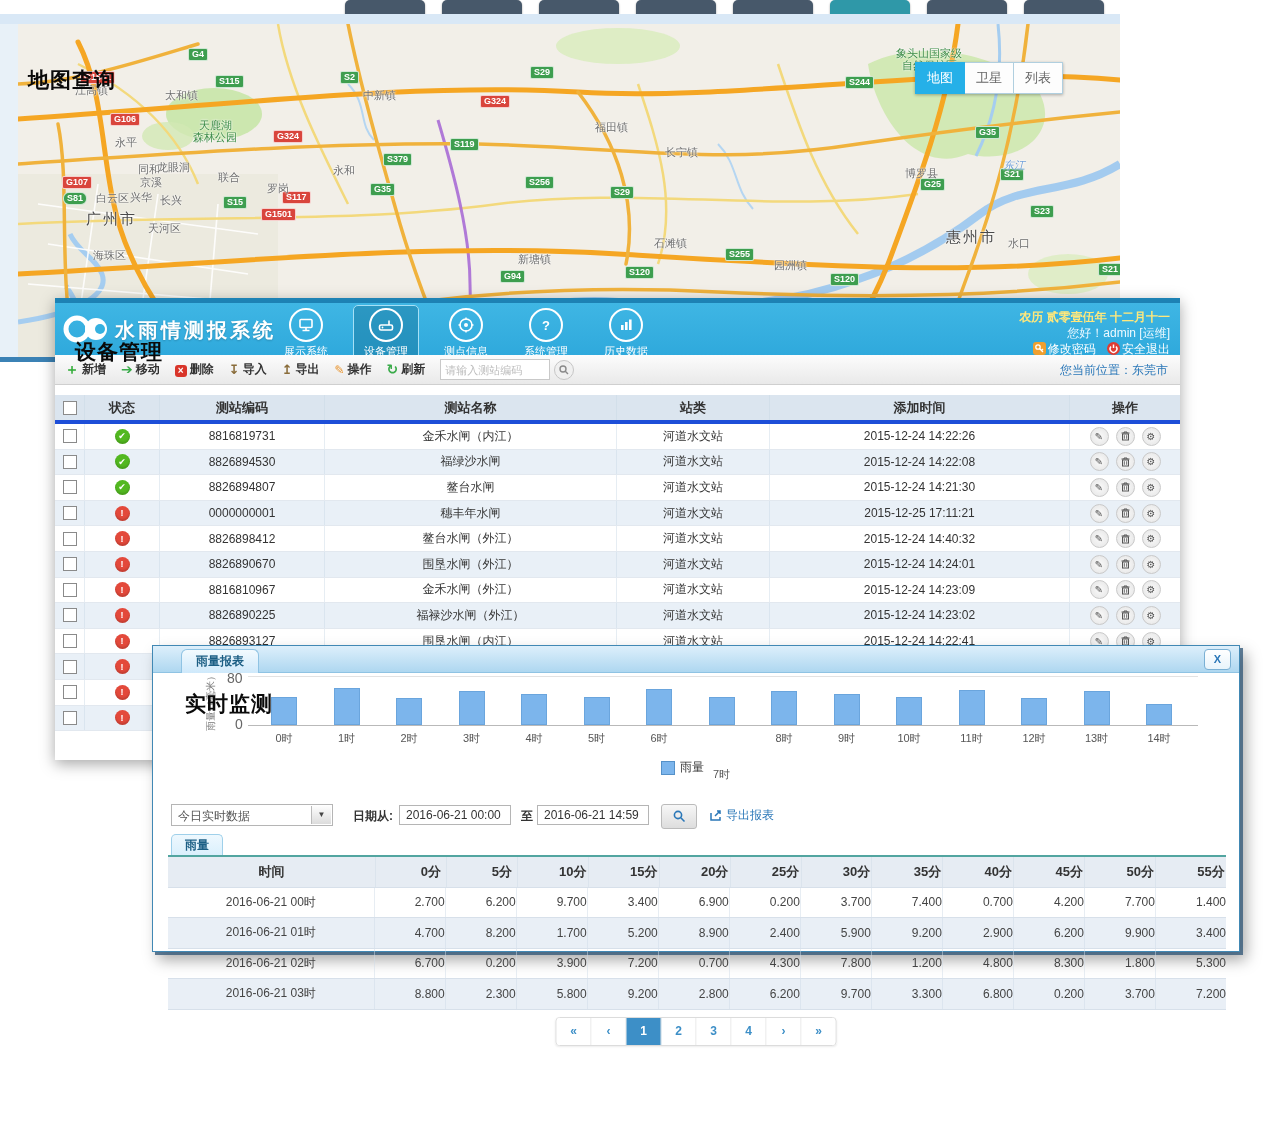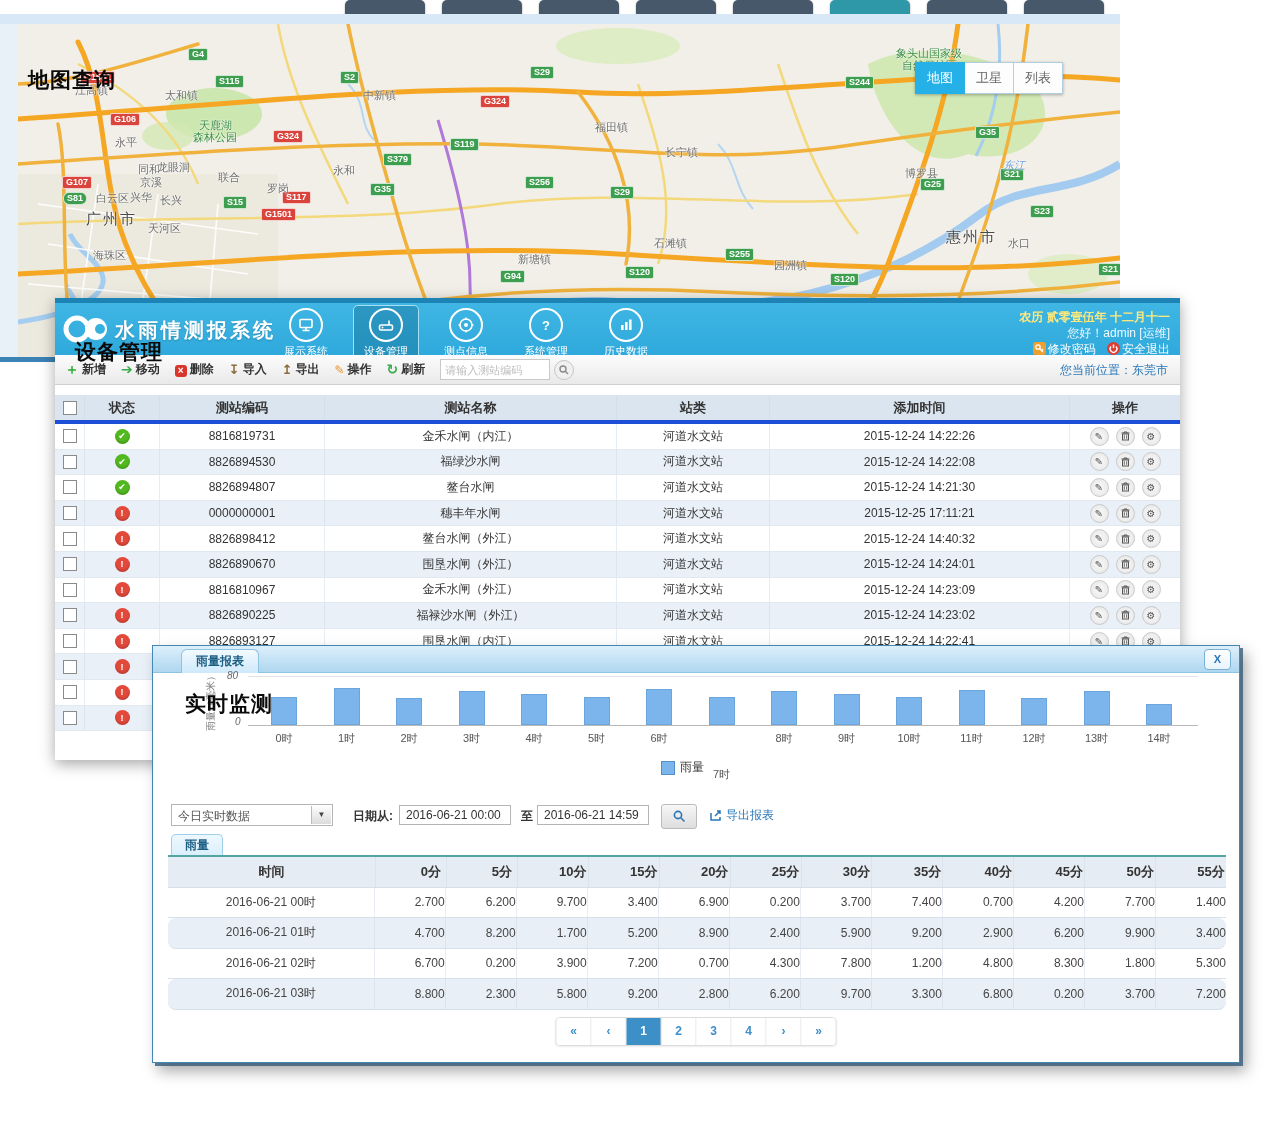--- a/index.html
+++ b/index.html
@@ -67,46 +67,46 @@
   .dcell{display:flex;align-items:center;justify-content:center;height:100%;box-sizing:border-box;border-right:1px solid rgba(200,214,228,.45);}
   .c0{width:30px;} .c1{width:75px;} .c2{width:165px;} .c3{width:292px;} .c4{width:153px;} .c5{width:300px;} .c6{width:110px;border-right:none;}
   .chk{width:12px;height:12px;border:1px solid #8a8a8a;background:#fff;display:inline-block;}
   .st-ic{width:15px;height:15px;border-radius:50%;color:#fff;font-size:9px;font-weight:700;display:flex;align-items:center;justify-content:center;}
   .st-ok{background:#52b820;box-shadow:inset 0 -2px 2px rgba(0,0,0,.15);}
   .st-bad{background:#e3493b;box-shadow:inset 0 -2px 2px rgba(0,0,0,.15);}
   .op-group{display:flex;gap:7px;}
   .op-btn{width:17px;height:17px;border-radius:50%;background:radial-gradient(#fafafa,#e4e4e4);border:1px solid #c9c9c9;display:flex;align-items:center;justify-content:center;font-size:10px;color:#555;cursor:pointer;}
 
   
-  #rain-dialog{position:absolute;left:152px;top:645px;width:1088px;height:418px;background:#fff;z-index:20;
+  #rain-dialog{position:absolute;left:152px;top:645px;width:1088px;height:307px;background:#fff;z-index:20;
                border:1px solid #4188b4;box-shadow:3px 3px 0 rgba(45,84,117,.75),6px 8px 14px rgba(0,0,0,.35);box-sizing:border-box;}
   #dlg-titlebar{position:absolute;left:0;top:0;width:100%;height:26px;background:linear-gradient(#ddeffb,#aed7f0);border-bottom:1px solid #8fc3e3;}
   #dlg-tab{position:absolute;left:28px;top:3px;height:23px;padding:0 14px;background:linear-gradient(#f2fafe,#cfe9fb);border:1px solid #8fc3e3;border-bottom:none;border-radius:6px 6px 0 0;font-size:12px;font-weight:700;color:#1b5e84;line-height:23px;}
   #dlg-close{position:absolute;right:8px;top:3px;width:25px;height:19px;background:linear-gradient(#fff,#e8f4fb);border:1px solid #7ab0d4;border-radius:4px;color:#2a77b8;font-size:11px;font-weight:700;text-align:center;line-height:19px;cursor:pointer;}
   
   #chart-ylabel{position:absolute;left:30px;top:34px;width:60px;font-size:10px;color:#777;transform:rotate(-90deg);transform-origin:center;white-space:nowrap;text-align:center;top:48px;left:28px;}
-  .ytick{position:absolute;font-size:10px;color:#666;right:auto;font-style:italic;}
+  .ytick{position:absolute;font-size:14px;color:#666;right:auto;}
   #chart-plot{position:absolute;left:95px;top:30px;width:950px;height:48px;border-top:1px solid #e2e2e2;border-bottom:1px solid #b9b9b9;}
   .bar{position:absolute;bottom:0;width:26px;background:#7cb5ec;border:1px solid #6aa5dd;box-sizing:border-box;}
   .xtick{position:absolute;top:85px;font-size:11px;color:#555;transform:translateX(-50%);white-space:nowrap;}
   #chart-legend{position:absolute;left:508px;top:113px;display:flex;align-items:center;gap:5px;font-size:12px;color:#333;}
   #legend-swatch{width:12px;height:12px;background:#7cb5ec;border:1px solid #5591c8;}
   
   #flt-select{position:absolute;left:18px;top:158px;width:162px;height:22px;border:1px solid #b5b5b5;background:#fff;font-size:12px;color:#555;line-height:22px;padding-left:6px;box-sizing:border-box;cursor:pointer;}
   #flt-select-arrow{position:absolute;right:1px;top:1px;width:19px;height:18px;background:linear-gradient(#fdfdfd,#dcdcdc);border-left:1px solid #bbb;text-align:center;font-size:8px;color:#444;line-height:18px;}
   .flt-label{position:absolute;top:162px;font-size:12px;font-weight:700;color:#333;}
   .flt-input{position:absolute;top:159px;width:112px;height:20px;border:1px solid #b5b5b5;font-size:12px;color:#333;padding:0 6px;box-sizing:border-box;}
   #flt-search{position:absolute;left:508px;top:158px;width:34px;height:23px;border:1px solid #bbb;border-radius:3px;background:linear-gradient(#f7f7f7,#ddd);display:flex;align-items:center;justify-content:center;cursor:pointer;}
   #flt-export{position:absolute;left:556px;top:161px;display:flex;align-items:center;gap:4px;font-size:12px;color:#2a77b8;cursor:pointer;}
   #data-tab{position:absolute;left:18px;top:188px;height:21px;padding:0 13px;background:linear-gradient(#eef8fe,#d9effc);border:1px solid #9fd0ea;border-bottom:none;border-radius:5px 5px 0 0;font-size:12px;font-weight:700;color:#1b5e84;line-height:21px;}
   
   #rain-table{position:absolute;left:15px;top:209px;width:1058px;border-top:2px solid #52a5a0;font-size:12px;color:#444;}
   .rrow{display:flex;height:29.5px;align-items:center;border-bottom:1px solid #d7e0ea;gap:40px;}
   .rrow.head{background:#e6ecf3;font-weight:700;font-size:13px;color:#333;}
-  .rrow.alt{background:#e9eff6;border-radius:8px;}
+  .rrow.alt{background:#e9eff6;}
   .rcell{display:flex;align-items:center;justify-content:center;height:100%;box-sizing:border-box;border-right:1px solid rgba(208,220,232,.5);}
   .rcell.time{width:208px;}
   .rcell.min{flex:1;}
   .rcell:last-child{border-right:none;}
   
   #pager{position:absolute;left:50%;top:371px;transform:translateX(-50%);display:flex;border:1px solid #dcdcdc;border-radius:4px;overflow:hidden;box-shadow:0 1px 2px rgba(0,0,0,.08);}
   .pg{min-width:30px;height:27px;line-height:27px;text-align:center;font-size:12px;font-weight:700;color:#3d8fc7;background:#fff;border-right:1px solid #e3e3e3;cursor:pointer;padding:0 2px;}
   .pg:last-child{border-right:none;}
   .pg.active{background:#3d8fc7;color:#fff;}
 </style>

